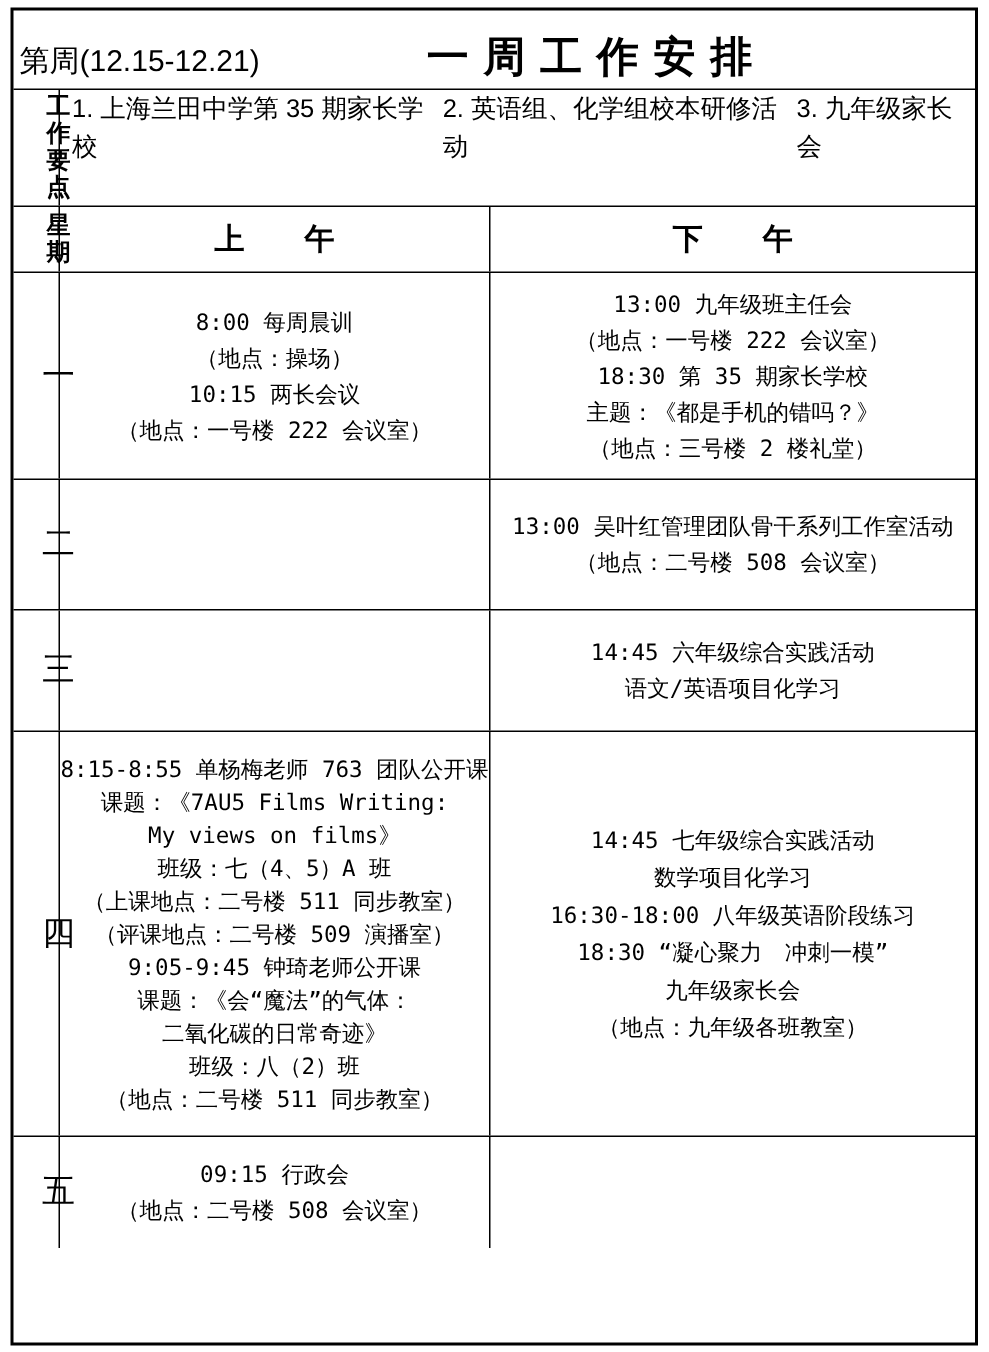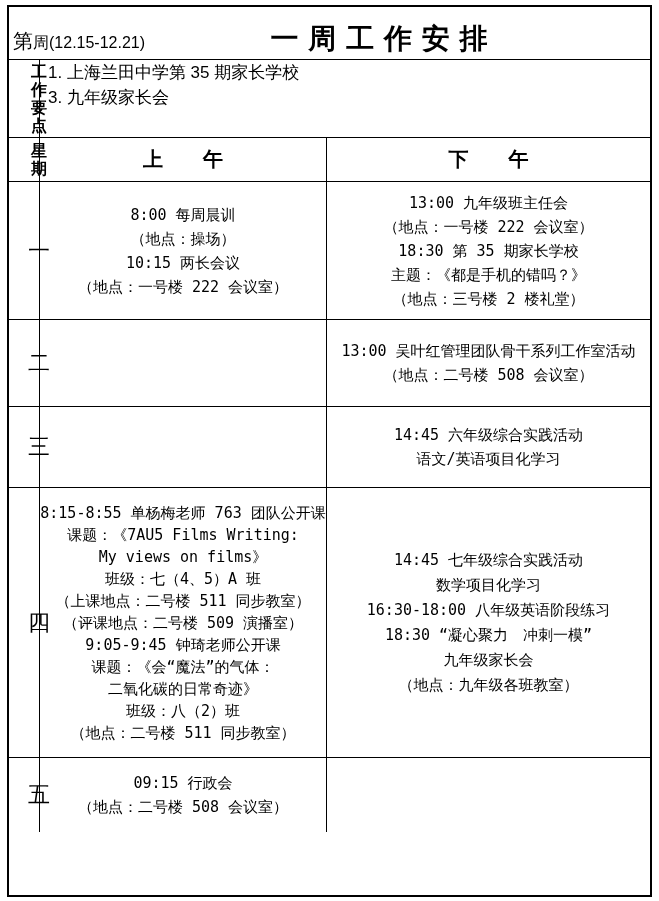--- a/index.html
+++ b/index.html
@@ -41,30 +41,30 @@
     text-align:center;
     font-weight:bold; font-size:16px; line-height:18px;padding-left:30px;
   }
   .col-morning { width:287px; }
   .col-afternoon { flex:1; }
 
   
   .r-title { align-items:baseline; padding-left:4px; overflow:hidden; }
   .wk-prefix { font-size:20px; line-height:1; padding-top:24px; }
   .wk-num    { font-size:50px; line-height:1; margin:0 5px 0 2px; letter-spacing:-1px; }
-  .wk-range  { font-size:16px; line-height:1; }
+  .wk-range  { font-size:20px; line-height:1; }
   .main-title {
     flex:1; text-align:center;
     font-size:28px; font-weight:bold; letter-spacing:1px;
     padding-right:36px;
   }
 
   
   .kp-content {
-    flex:1; display:flex; flex-direction:column; justify-content:flex-start;
+    flex:1; display:flex; flex-direction:row; justify-content:space-between;
     font-size:17px; line-height:25px; padding-left:8px;
   }
 
   
   .hdr-cell {
     display:flex; align-items:center; justify-content:center;
     font-weight:bold; font-size:20px;
   }
 
   
@@ -98,20 +98,21 @@
     <div class="row r-title">
       <span class="wk-prefix">第</span>
       <span class="wk-range">周(12.15-12.21)</span>
       <div class="main-title">一 周 工 作 安 排</div>
     </div>
 
     <div class="row r-kp">
       <div class="cell label-cell">工作要点</div>
       <div class="cell kp-content">
         <div>1. 上海兰田中学第 35 期家长学校</div>
+        <div>2. 英语组、化学组校本研修活动</div>
         <div>3. 九年级家长会</div>
       </div>
     </div>
 
     <div class="row r-hdr">
       <div class="cell label-cell">星期</div>
       <div class="cell col-morning hdr-cell">上　　午</div>
       <div class="cell col-afternoon hdr-cell">下　　午</div>
     </div>
 

